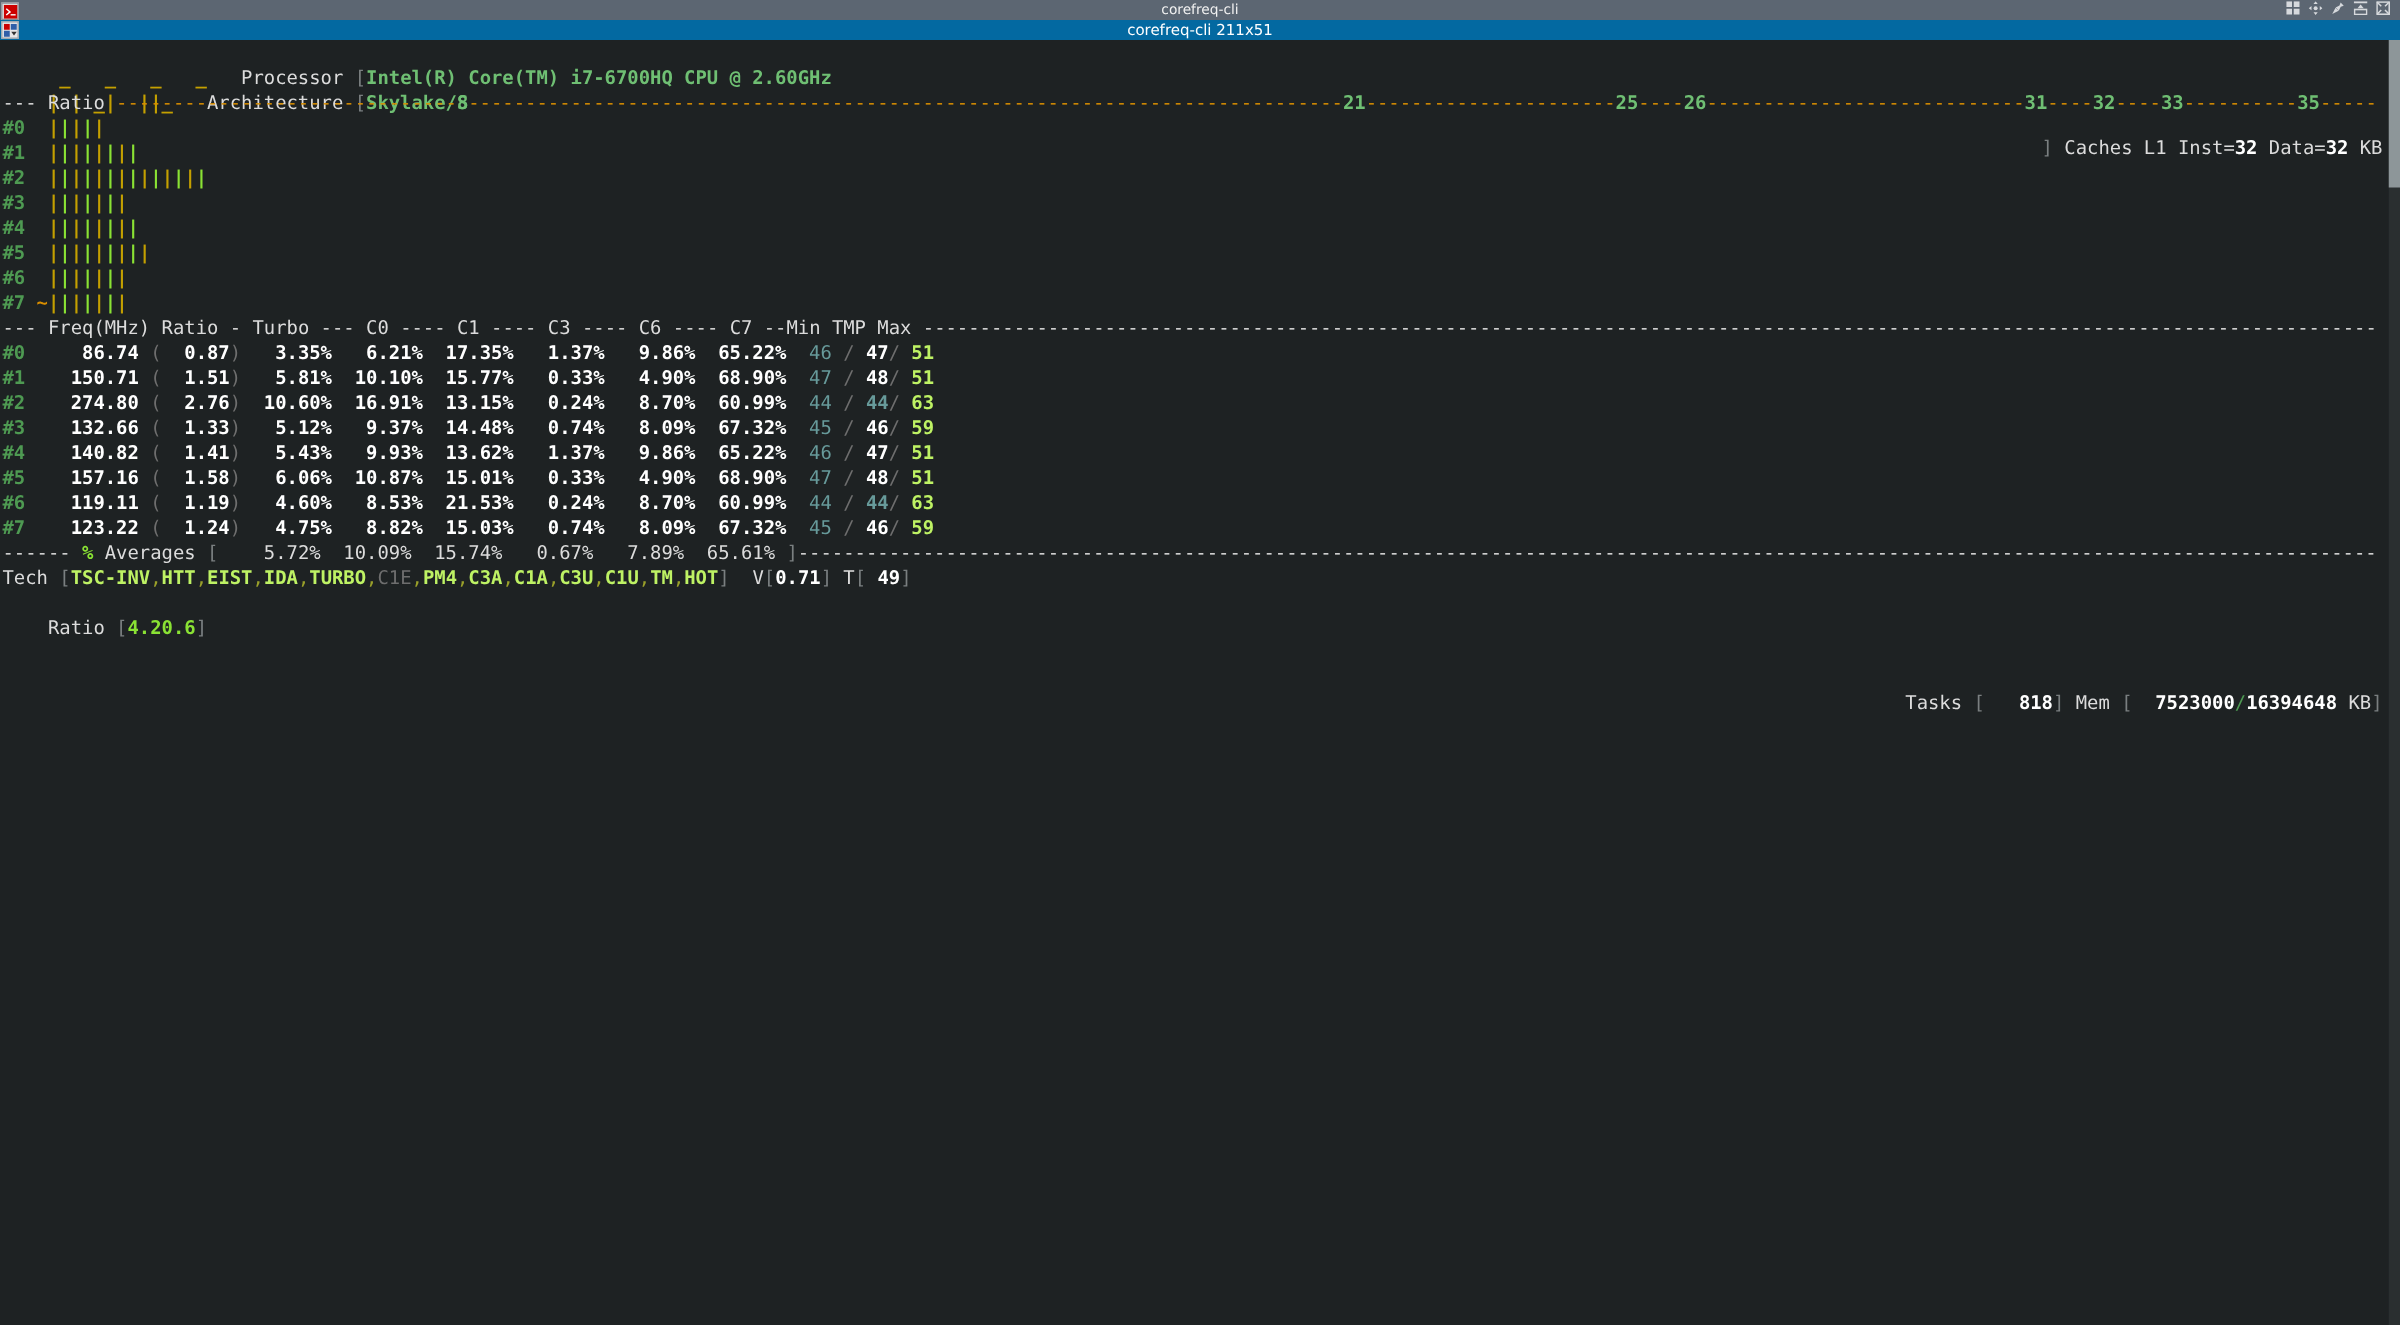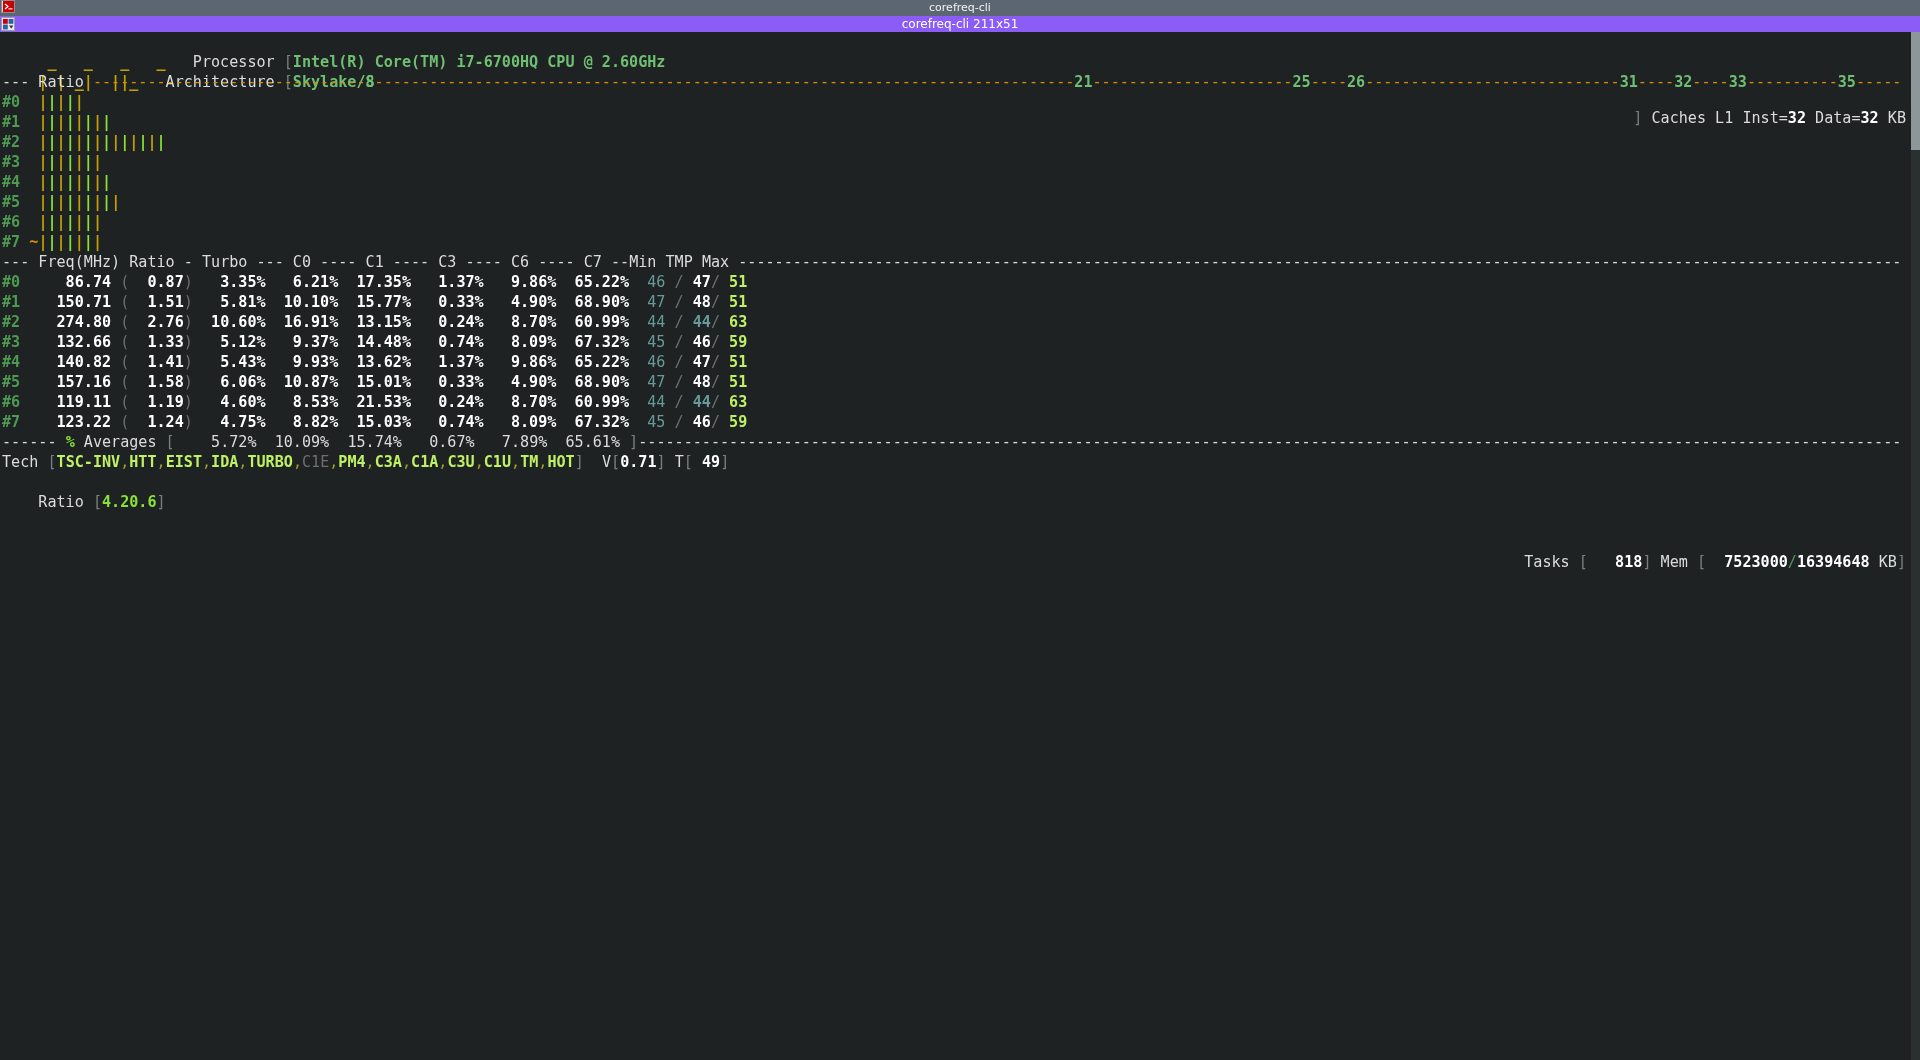--- a/index.html
+++ b/index.html
@@ -1,28 +1,28 @@
 <!DOCTYPE html>
 <html><head>
 <meta charset="utf-8">
 <style>
   html,body{margin:0;padding:0;background:#1e2223;}
   body{width:1920px;height:1060px;overflow:hidden;font-family:"DejaVu Sans Mono","Liberation Mono",monospace;}
 
   
-  #taskbar{height:16px;background:#5c6672;position:relative;display:flex;align-items:flex-start;flex-direction:column;}
+  #taskbar{height:16px;background:#5c6672;position:relative;display:flex;align-items:flex-end;}
   #taskbar-appicon{width:14px;height:14px;margin-left:1px;background:#dcdcdc;border:1px solid #8a9099;
                    display:flex;align-items:center;justify-content:center;box-sizing:border-box;}
   #taskbar-appicon svg{display:block;}
   #taskbar-title{position:absolute;left:0;right:0;text-align:center;color:#f2f2f2;
                  font-family:"DejaVu Sans","Liberation Sans",sans-serif;font-size:11px;line-height:16px;}
   #taskbar-tools{margin-left:auto;display:flex;gap:7px;align-items:center;padding-right:8px;}
   .wm-icon{display:block;}
 
-  #titlebar{height:16px;background:#8b5cf6;position:relative;display:flex;align-items:center;}
+  #titlebar{height:16px;background:#0369a1;position:relative;display:flex;align-items:center;}
   #titlebar-icon{width:14px;height:14px;margin-left:1px;background:#e8e8e8;border:1px solid #9aa0a8;
                  box-sizing:border-box;display:flex;align-items:center;justify-content:center;}
   #titlebar-title{position:absolute;left:0;right:0;text-align:center;color:#ffffff;
                   font-family:"DejaVu Sans","Liberation Sans",sans-serif;font-size:12px;line-height:16px;}
 
   
   #term{position:relative;background:#1e2223;height:1028px;width:1920px;overflow:hidden;
         font-size:15.1px;line-height:20px;letter-spacing:0;}
   .line{height:20px;white-space:pre;position:relative;padding-left:2px;}
   .row-abs{position:absolute;white-space:pre;}

